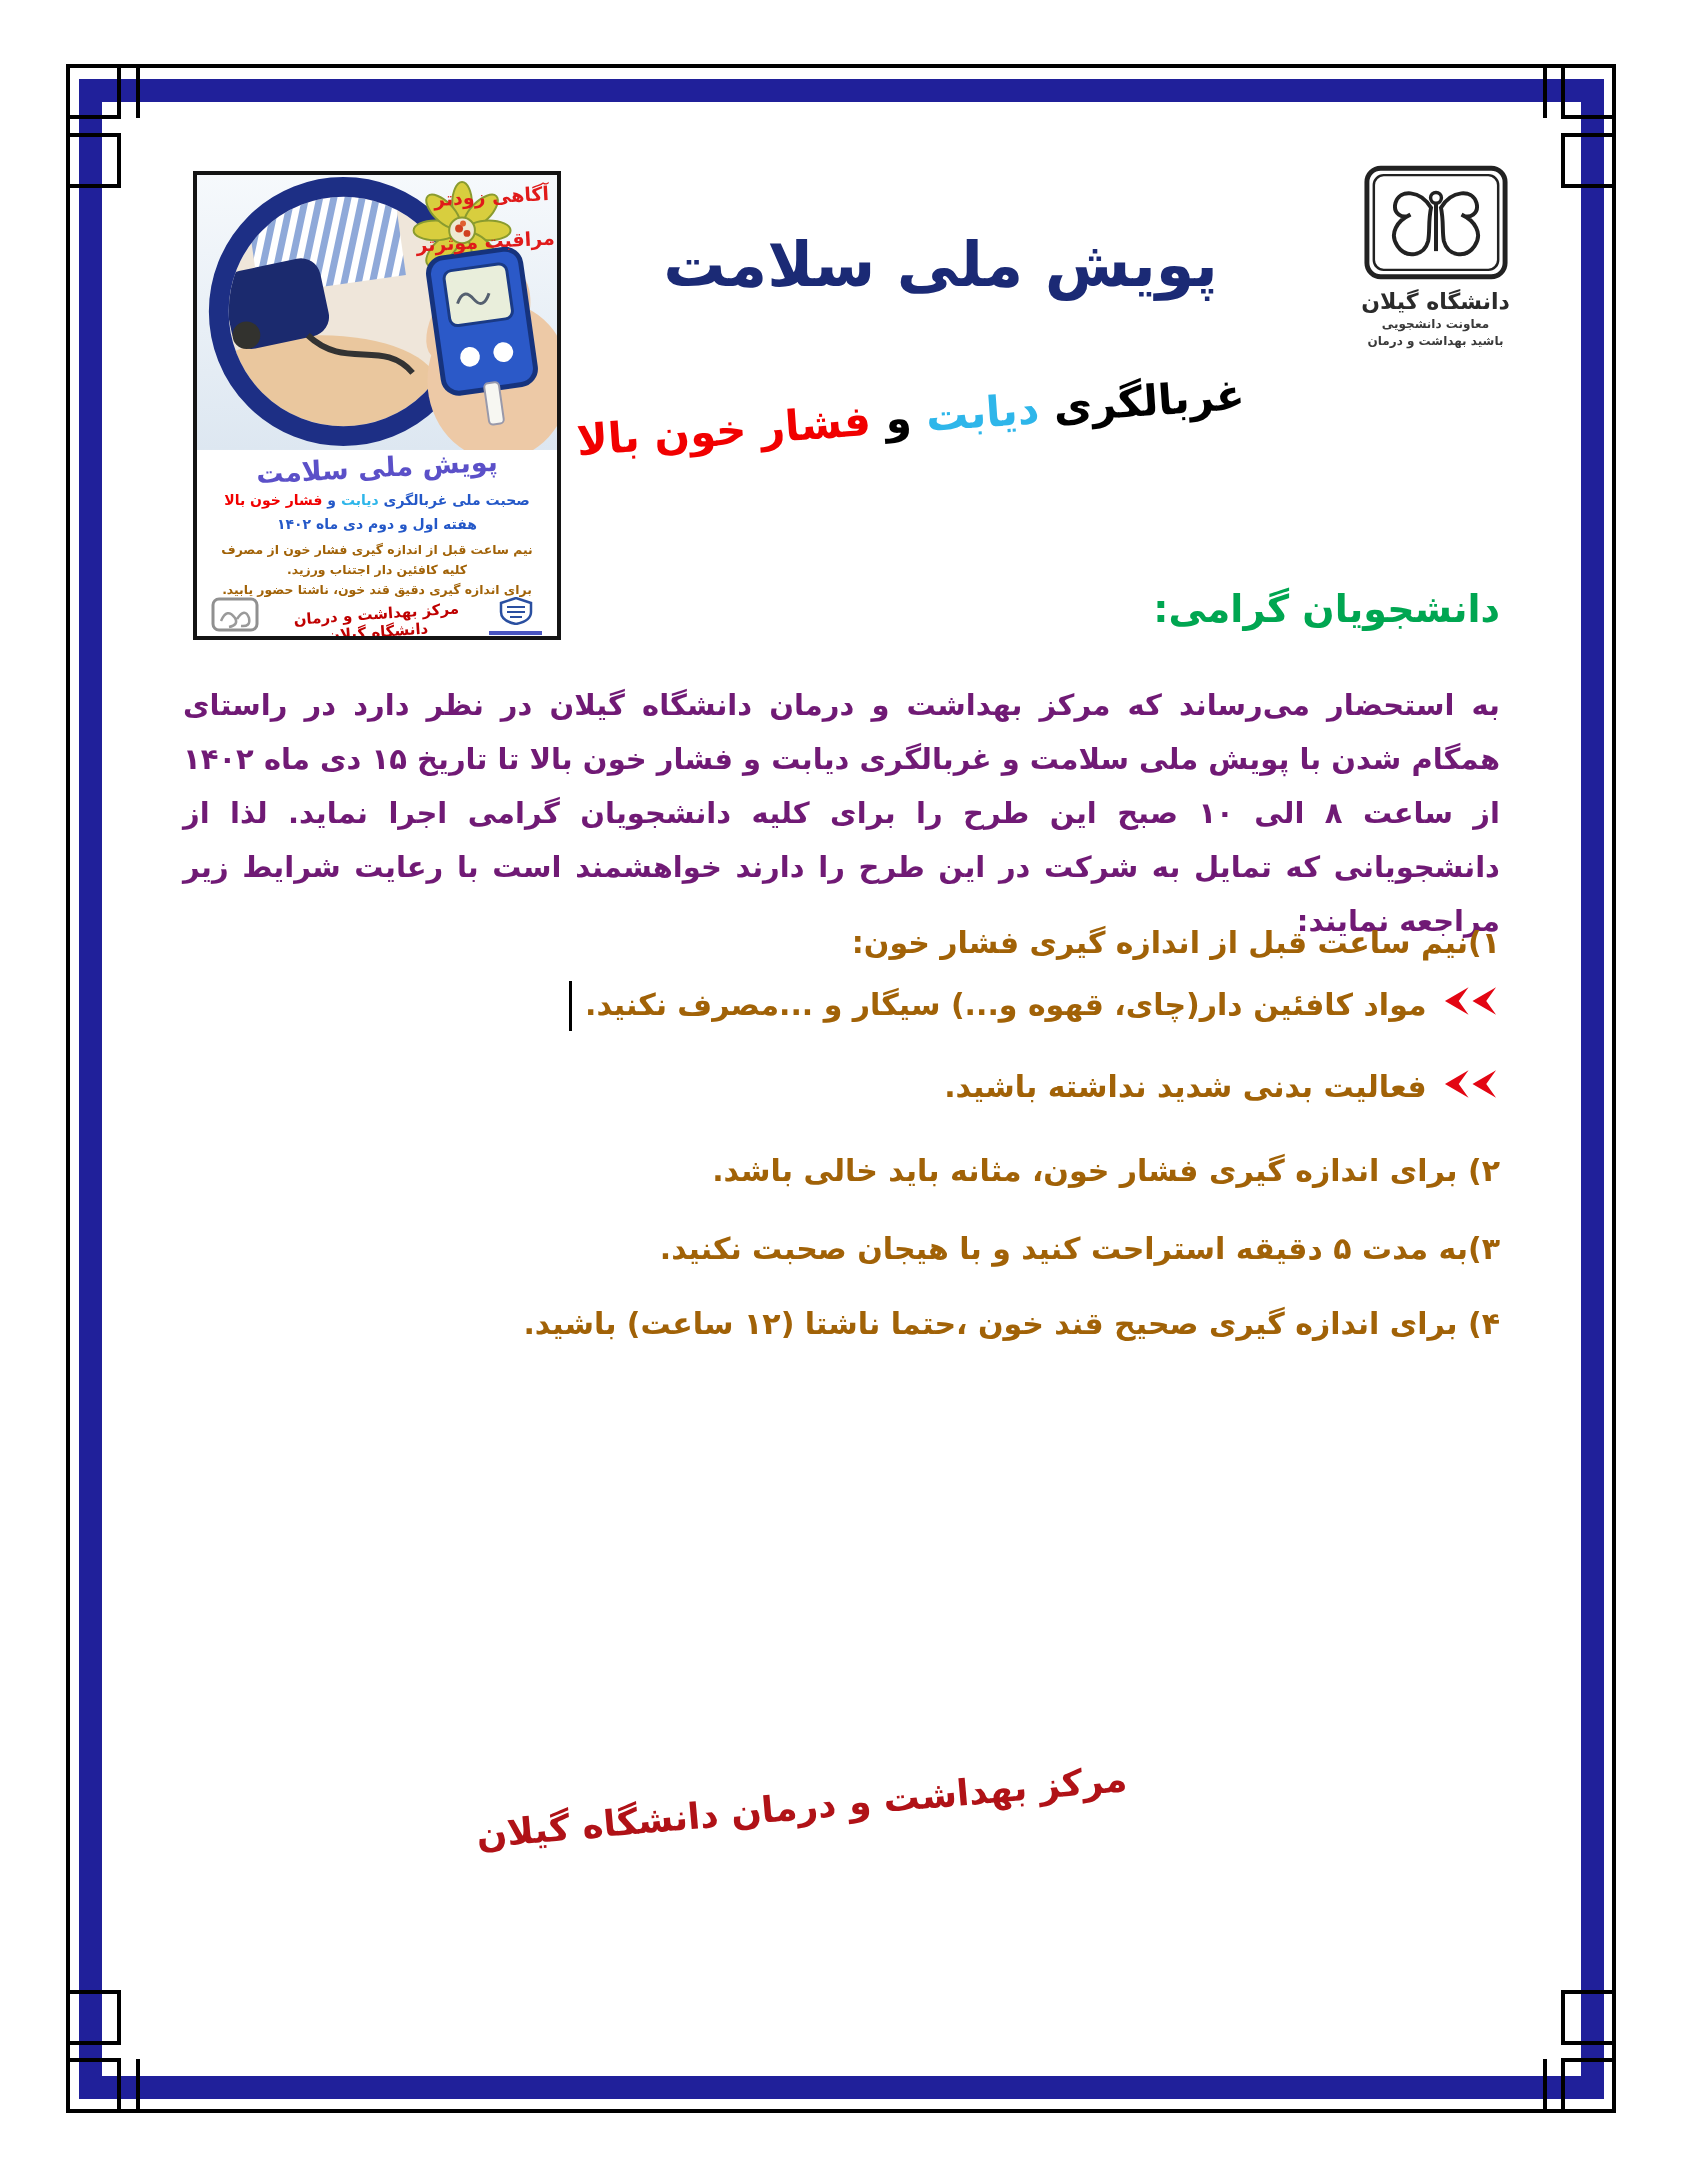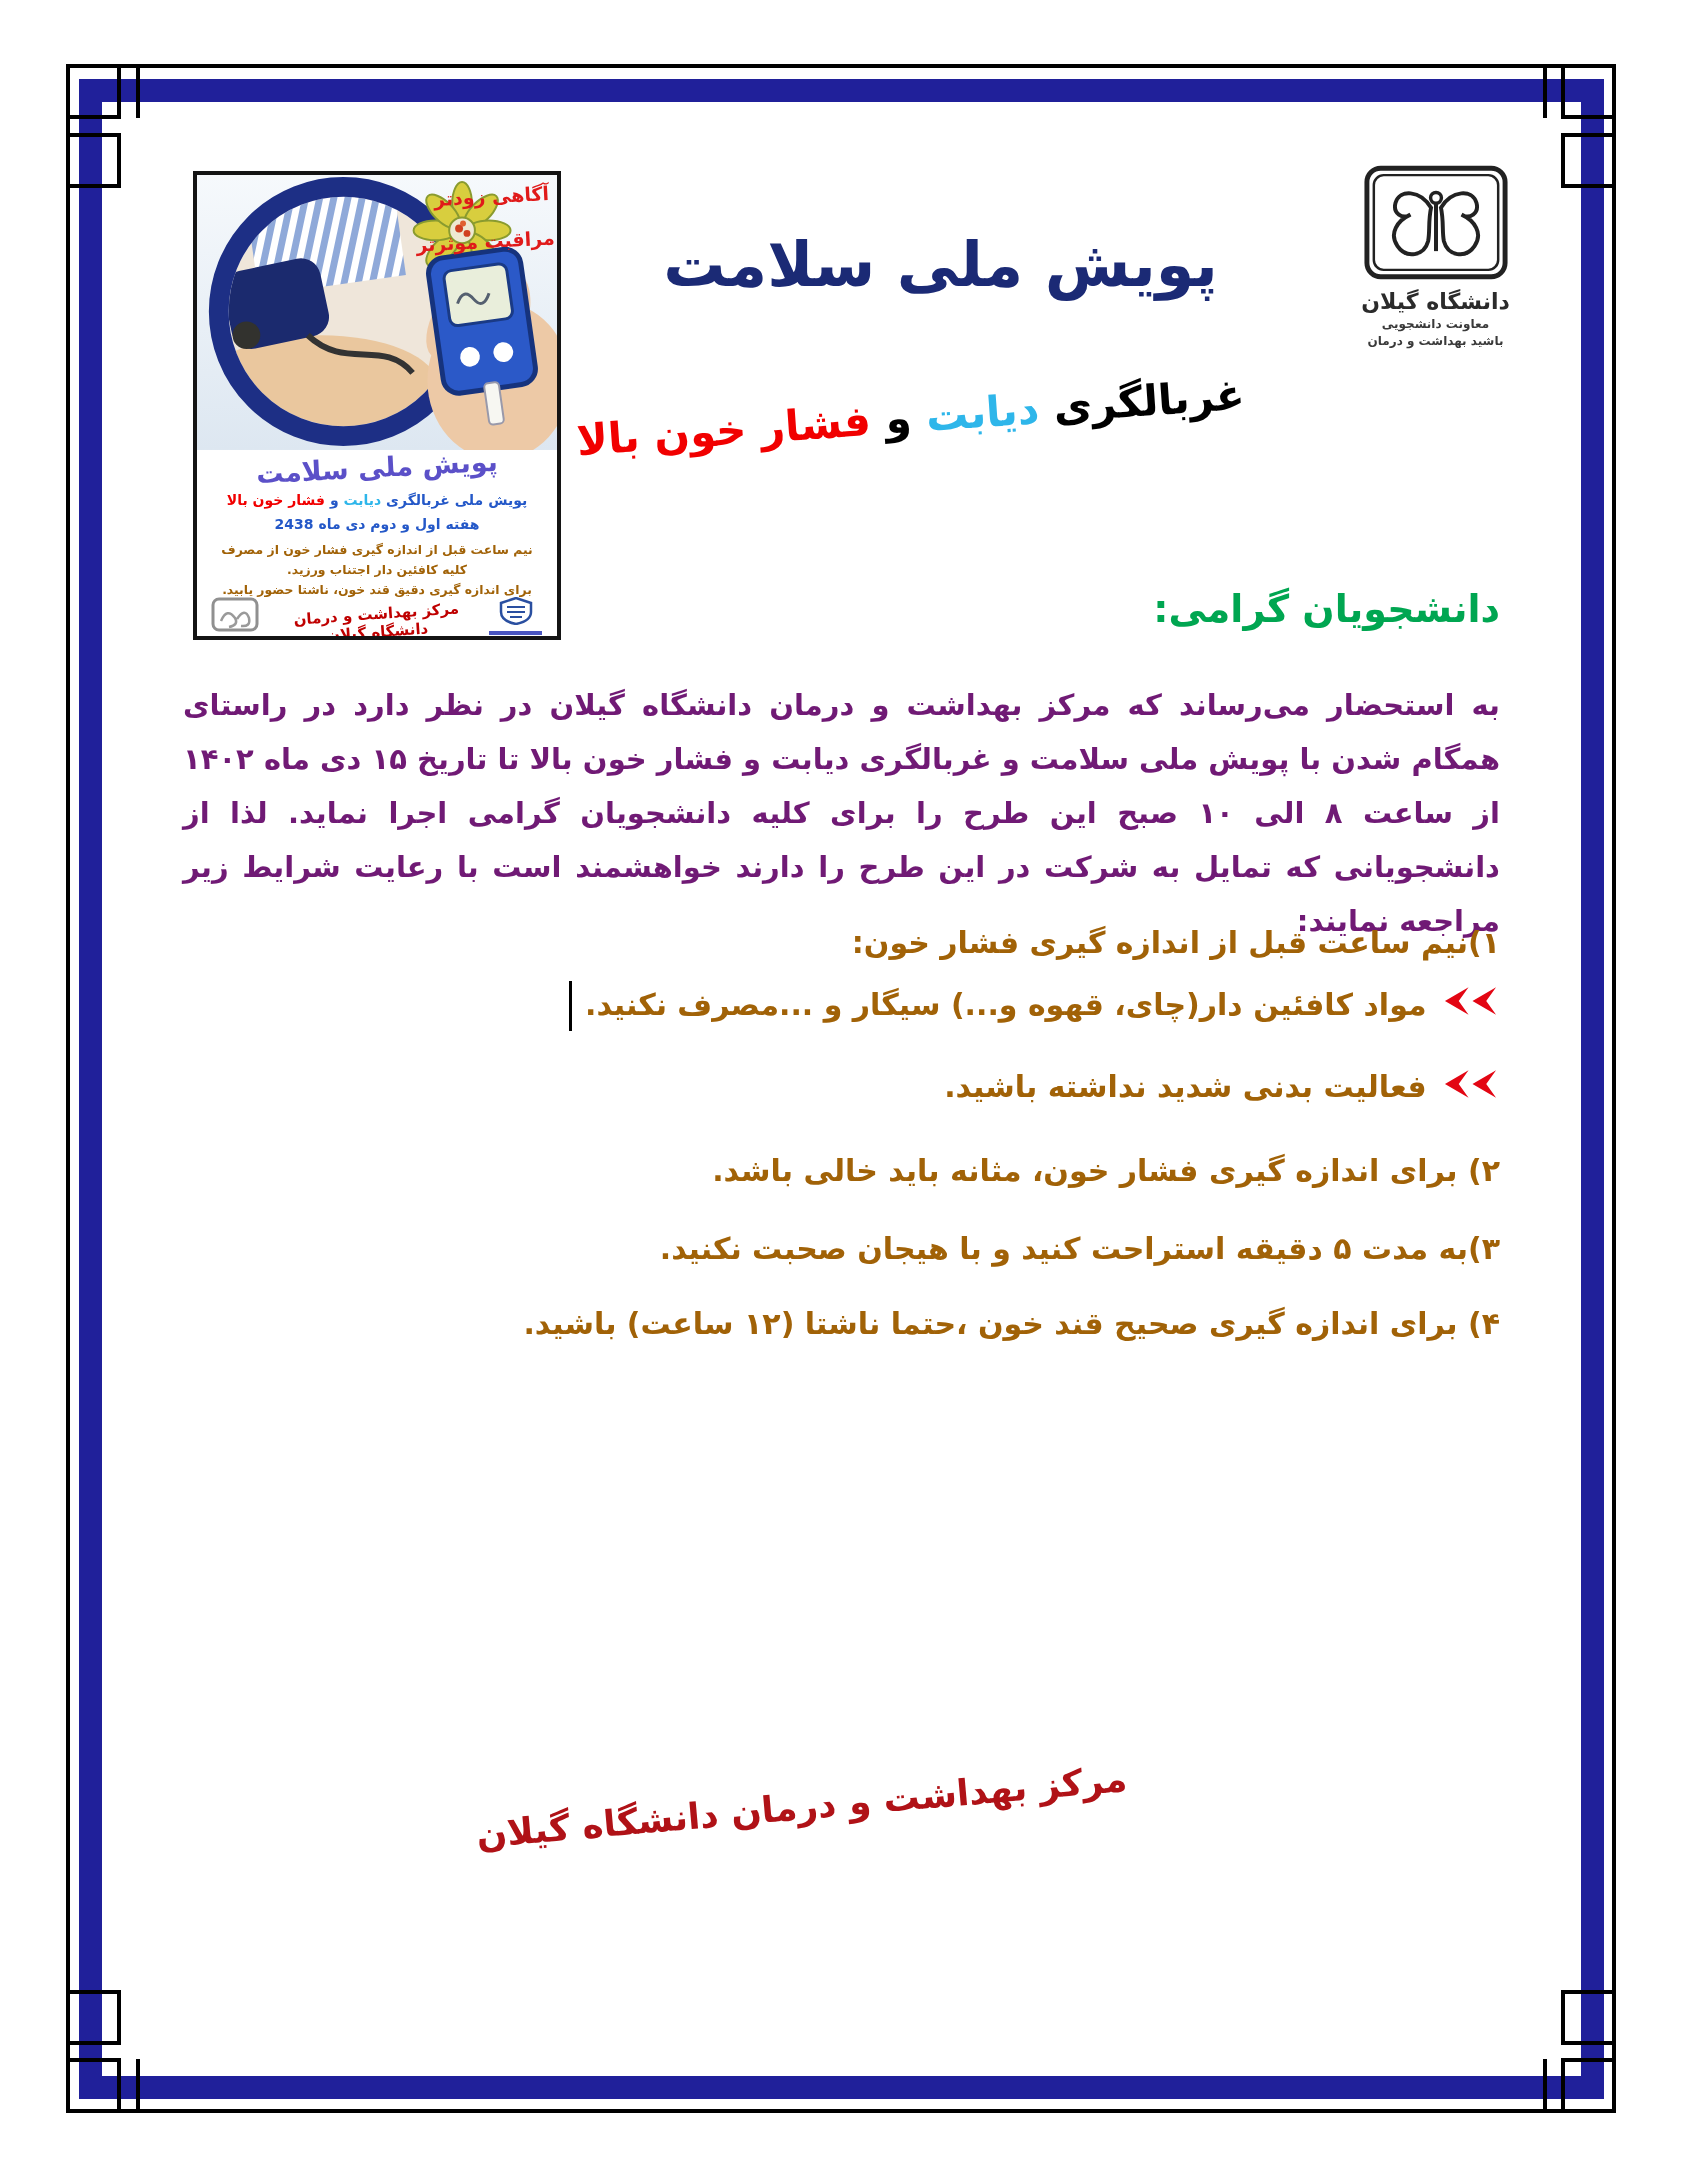--- a/index.html
+++ b/index.html
@@ -174,26 +174,26 @@
             <circle cx="64" cy="103" r="10" fill="#fff"></circle>
           <rect x="40" y="132" width="15" height="42" rx="4" fill="#f7f7f2" stroke="#9999aa" stroke-width="2"></rect>
         </g>
       </svg>
       <div class="slogan s1">آگاهی زودتر</div>
       <div class="slogan s2">مراقبت موثرتر</div>
     </div>
     <div class="white-band">
       <div class="p-title">پویش ملی سلامت</div>
       <div class="p-sub">
-        <span>پویش ملی غربالگری</span>
+        <span>صحبت ملی غربالگری</span>
         <span class="c">دیابت</span>
         <span>و</span>
         <span class="r">فشار خون بالا</span>
       </div>
-      <div class="p-date">هفته اول و دوم دی ماه 2438</div>
+      <div class="p-date">هفته اول و دوم دی ماه ۱۴۰۲</div>
       <div class="p-note n1">نیم ساعت قبل از اندازه گیری فشار خون از مصرف</div>
       <div class="p-note n2">کلیه کافئین دار اجتناب ورزید.</div>
       <div class="p-note n3">برای اندازه گیری دقیق قند خون، ناشتا حضور یابید.</div>
       <div class="p-footer">
         <svg class="gray-logo" width="48" height="38" viewBox="0 0 48 38">
           <rect x="2" y="2" width="44" height="31" rx="6" fill="none" stroke="#909090" stroke-width="3"></rect>
           <path d="M10,24 q6,-14 14,-3 q4,7 -6,9 M26,22 q8,-12 12,-1 q2,9 -8,8" fill="none" stroke="#9a9a9a" stroke-width="2.5"></path>
         </svg>
         <div class="p-callig">مرکز بهداشت و درمان دانشگاه گیلان</div>
         <div class="blue-logo">

